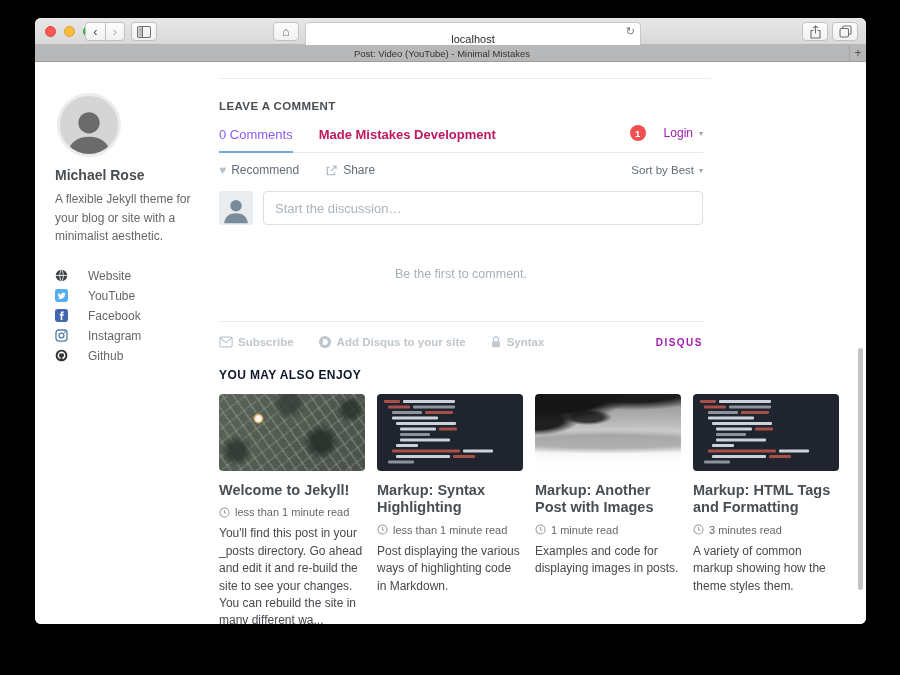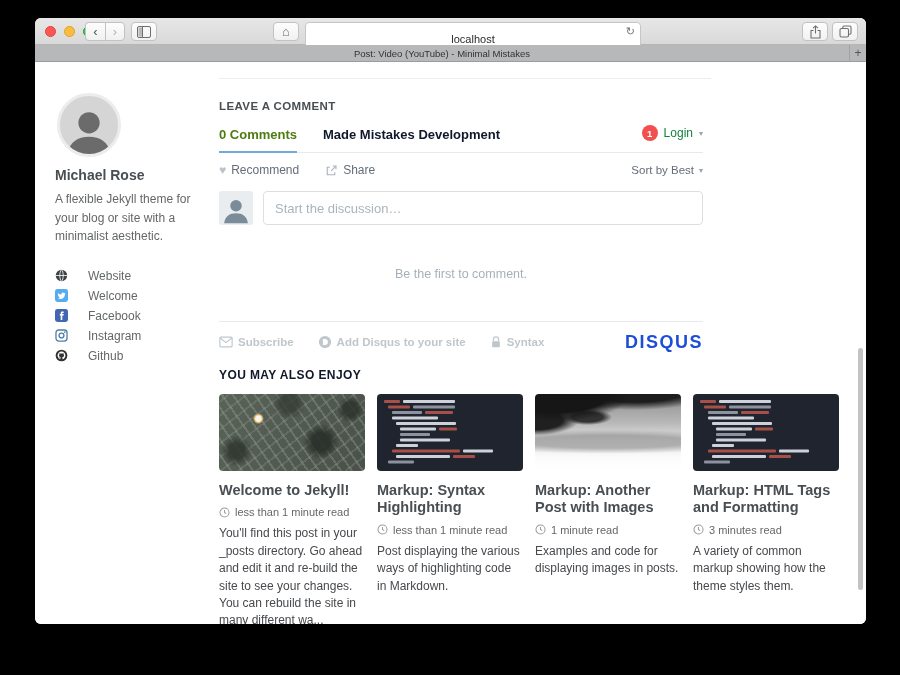--- a/index.html
+++ b/index.html
@@ -52,42 +52,42 @@
   .author-name { margin-top:10px; font-size:14px; font-weight:bold; color:#494e52; }
   .author-bio { margin-top:7px; font-size:12px; line-height:1.55; color:#646769; }
   .author-links { margin-top:20px; list-style:none; }
   .author-links li { display:flex; align-items:center; gap:20px; height:20px; font-size:12px; color:#646769; cursor:pointer; }
   .licon { width:13px; height:13px; flex:0 0 13px; display:block; }
 
   
   .disqus { position:absolute; left:184px; top:0; width:484px; }
   .cheading { padding-top:38px; font-size:11.5px; font-weight:bold; letter-spacing:.4px; color:#494e52; }
   .dtabs { margin-top:15px; display:flex; align-items:flex-start; border-bottom:1px solid #e7e9ee; padding-bottom:0; position:relative; height:26px; }
-  .dtab-active { font-size:13px; font-weight:bold; color:#4d7c0f; border-bottom:2px solid #74a9d8; padding-bottom:9px; }
-  .dtab-community { font-size:13px; font-weight:bold; color:#0f172a; margin-left:26px; }
+  .dtab-active { font-size:13px; font-weight:normal; color:#8b5cf6; border-bottom:2px solid #74a9d8; padding-bottom:9px; }
+  .dtab-community { font-size:13px; font-weight:bold; color:#be185d; margin-left:26px; }
   .dlogin { position:absolute; right:0; top:-2px; display:flex; align-items:center; gap:6px; }
   .badge { width:16px; height:16px; border-radius:50%; background:#f25050; color:#fff; font-size:9.5px; font-weight:bold;
            display:flex; align-items:center; justify-content:center; }
-  .loginlbl { font-size:12px; color:#15803d; }
+  .loginlbl { font-size:12px; color:#a21caf;margin-left:12px; }
   .caret { font-size:8px; color:#9aa4ad; }
   .dactions { margin-top:8px; height:18px; display:flex; align-items:center; position:relative; font-size:12px; color:#656c7a; }
   .heart { color:#b9c2c8; font-size:12px; margin-right:5px; }
   .shareic { color:#aab3bb; margin:0 5px 0 26px; display:flex; }
   .sortby { position:absolute; right:0; display:flex; align-items:center; gap:5px; font-size:11.5px; color:#656c7a; }
   .compose { margin-top:12px; display:flex; gap:10px; }
   .davatar { width:34px; height:34px; border-radius:3px; background:#e9edf0; position:relative; overflow:hidden; flex:0 0 34px; }
   .davatar svg { position:absolute; left:2px; top:4px; width:30px; height:30px; color:#7a8c99; }
   .composeinput { flex:1; height:34px; border:1px solid #dbdfe4; border-radius:4px; font-size:13px; padding:0 11px;
                   color:#2a2e2e; font-family:"Liberation Sans", sans-serif; outline:none; }
   .composeinput::placeholder { color:#a9b4bd; }
   .emptymsg { margin-top:42px; text-align:center; font-size:12.5px; color:#a5b1ba; }
   .dfooter { margin-top:40px; border-top:1px solid #e7e9ee; padding-top:13px; display:flex; align-items:center; position:relative; }
   .flink { display:flex; align-items:center; gap:5px; font-size:11.5px; font-weight:bold; color:#bfc7cd; margin-right:24px; }
   .flink svg { display:block; }
-  .dlogo { position:absolute; right:0; font-size:18px; font-weight:bold; letter-spacing:1.5px; color:#1d4ed8;text-align:center; }
+  .dlogo { position:absolute; right:0; font-size:10px; font-weight:bold; letter-spacing:1.5px; color:#a21caf;text-align:center; }
 
   
   .related { position:absolute; left:184px; top:306px; width:622px; }
   .rheading { font-size:12px; font-weight:bold; letter-spacing:.4px; color:#0f172a; }
   .cards { margin-top:12px; display:grid; grid-template-columns:repeat(4,146px); column-gap:12px; }
   .thumb { width:146px; height:77px; border-radius:4px; overflow:hidden; position:relative; cursor:pointer; }
   .thumb svg { position:absolute; inset:0; }
   .thumb-moss { background:
       radial-gradient(circle 7px at 27% 32%, #f7f3e6 0 40%, #d9ad66 58%, rgba(90,99,88,0) 78%),
       radial-gradient(circle 26px at 70% 62%, rgba(40,47,40,.9) 0 35%, transparent 70%),
@@ -190,21 +190,21 @@
                 <circle cx="8" cy="8" r="7" fill="#3d4144"></circle>
                 <path d="M1 8h14M8 1c2.8 1.8 2.8 12.2 0 14M8 1c-2.8 1.8-2.8 12.2 0 14" stroke="#fff" stroke-width="1" fill="none"></path>
               </svg>
             <span>Website</span>
           </li>
           <li>
             <svg class="licon" viewBox="0 0 16 16">
                 <rect width="16" height="16" rx="3" fill="#55acee"></rect>
                 <path d="M13 5.3c-.4.2-.8.3-1.2.4.4-.3.7-.7.9-1.2-.4.3-.9.5-1.4.6-.4-.4-.9-.7-1.5-.7-1.1 0-2 .9-2 2v.5C6.2 6.8 4.8 6 3.9 4.8c-.5.9-.2 2 .6 2.6-.3 0-.6-.1-.9-.2 0 .9.7 1.8 1.6 2-.3.1-.6.1-.9 0 .2.8 1 1.4 1.9 1.4-.8.6-1.8.9-2.8.8.9.6 2 .9 3.1.9 3.7 0 5.8-3.1 5.7-5.9.4-.3.7-.6.8-1.1z" fill="#fff"></path>
               </svg>
-            <span>Welcome</span>
+            <span>YouTube</span>
           </li>
           <li>
             <svg class="licon" viewBox="0 0 16 16">
                 <rect width="16" height="16" rx="3" fill="#4267b2"></rect>
                 <path d="M10.6 8H9v5.5H7V8H5.9V6.3H7V5.2c0-1.4.6-2.2 2.1-2.2h1.6v1.8H9.7c-.4 0-.7.2-.7.6v.9h1.8z" fill="#fff"></path>
               </svg>
             <span>Facebook</span>
           </li>
           <li>
             <svg class="licon" viewBox="0 0 16 16" fill="none" stroke="#517fa4">

